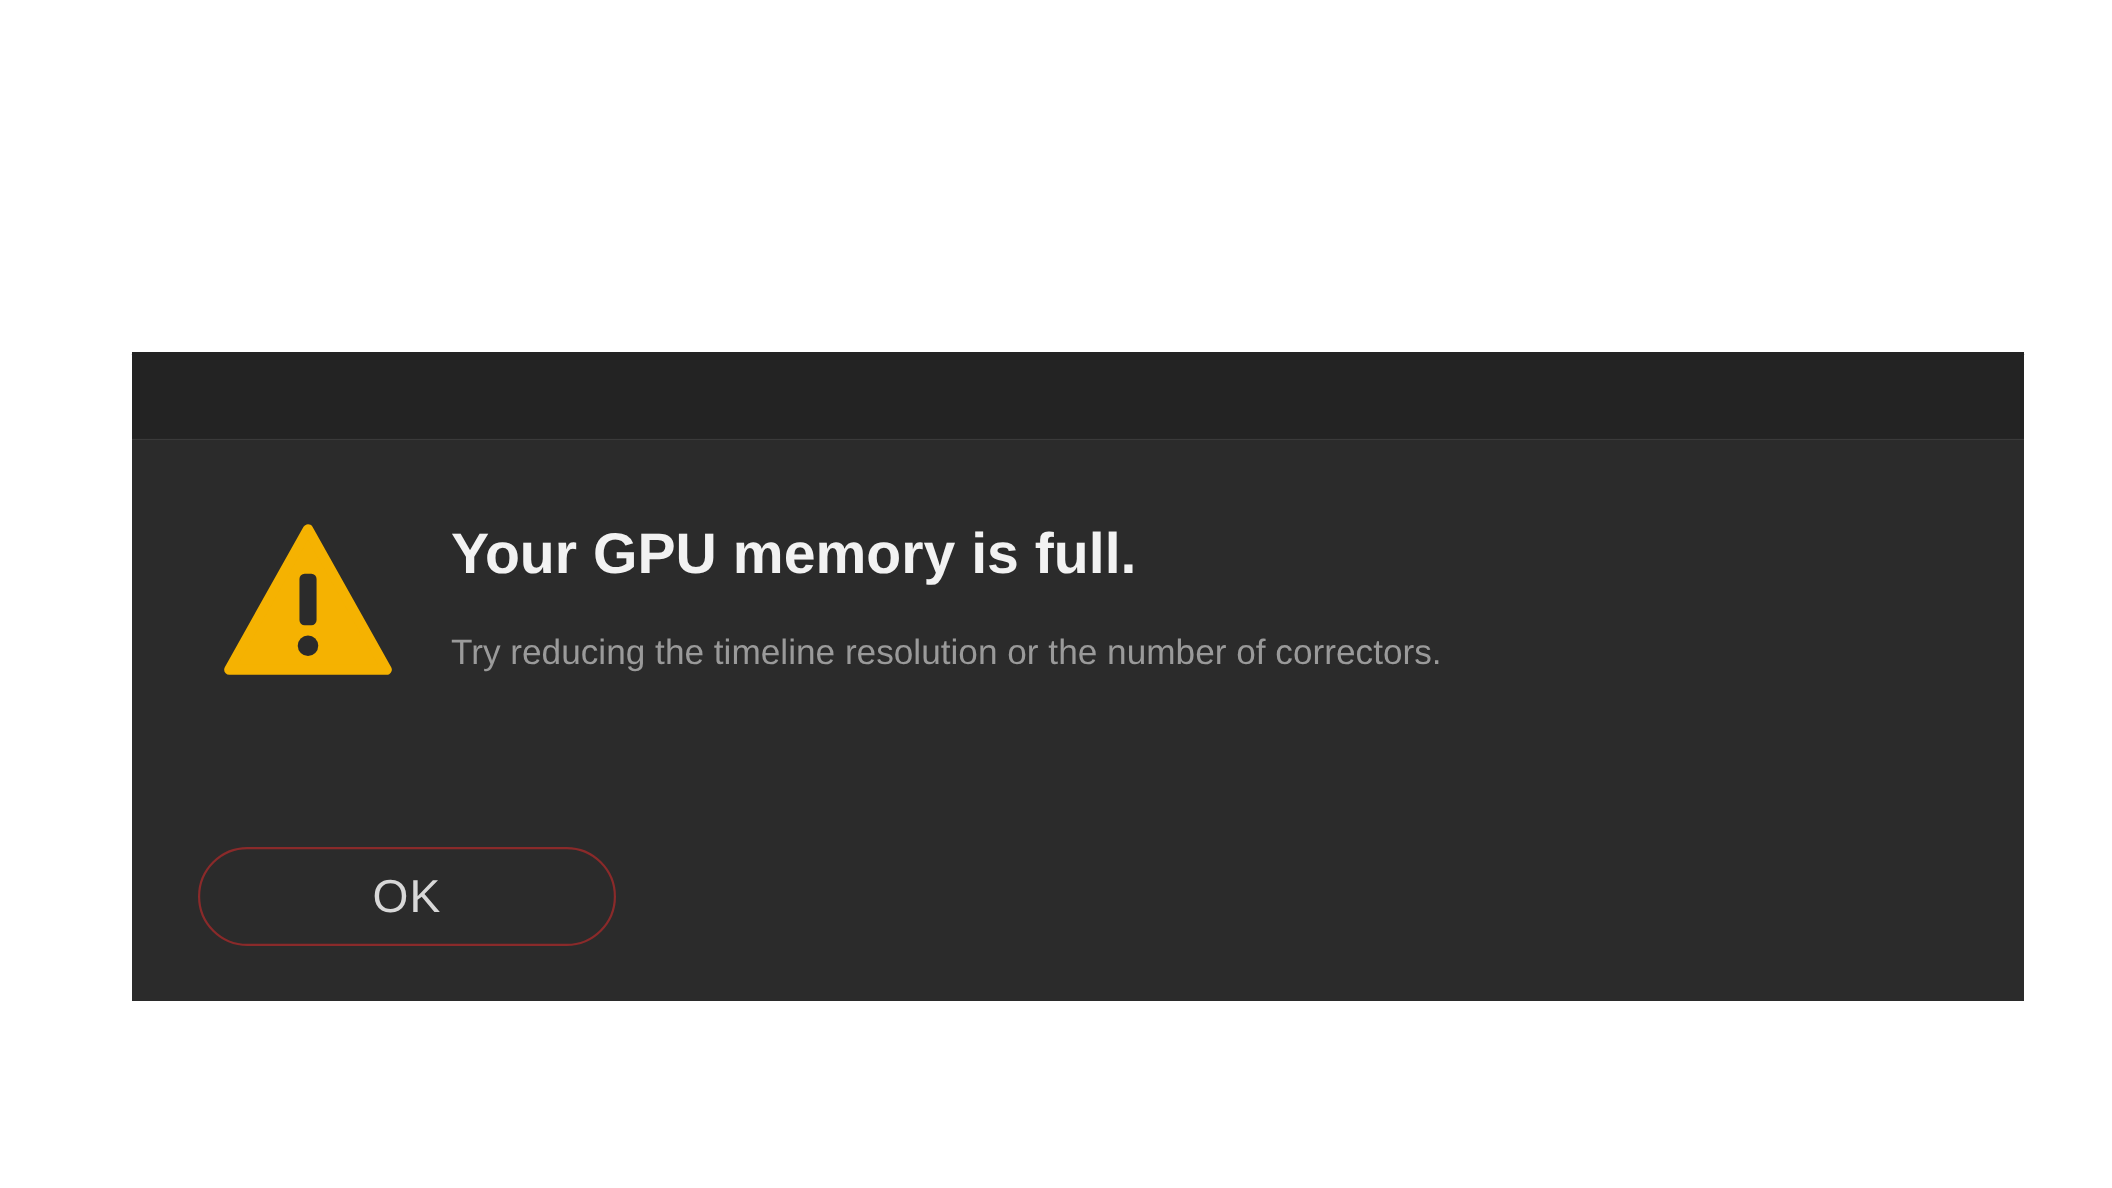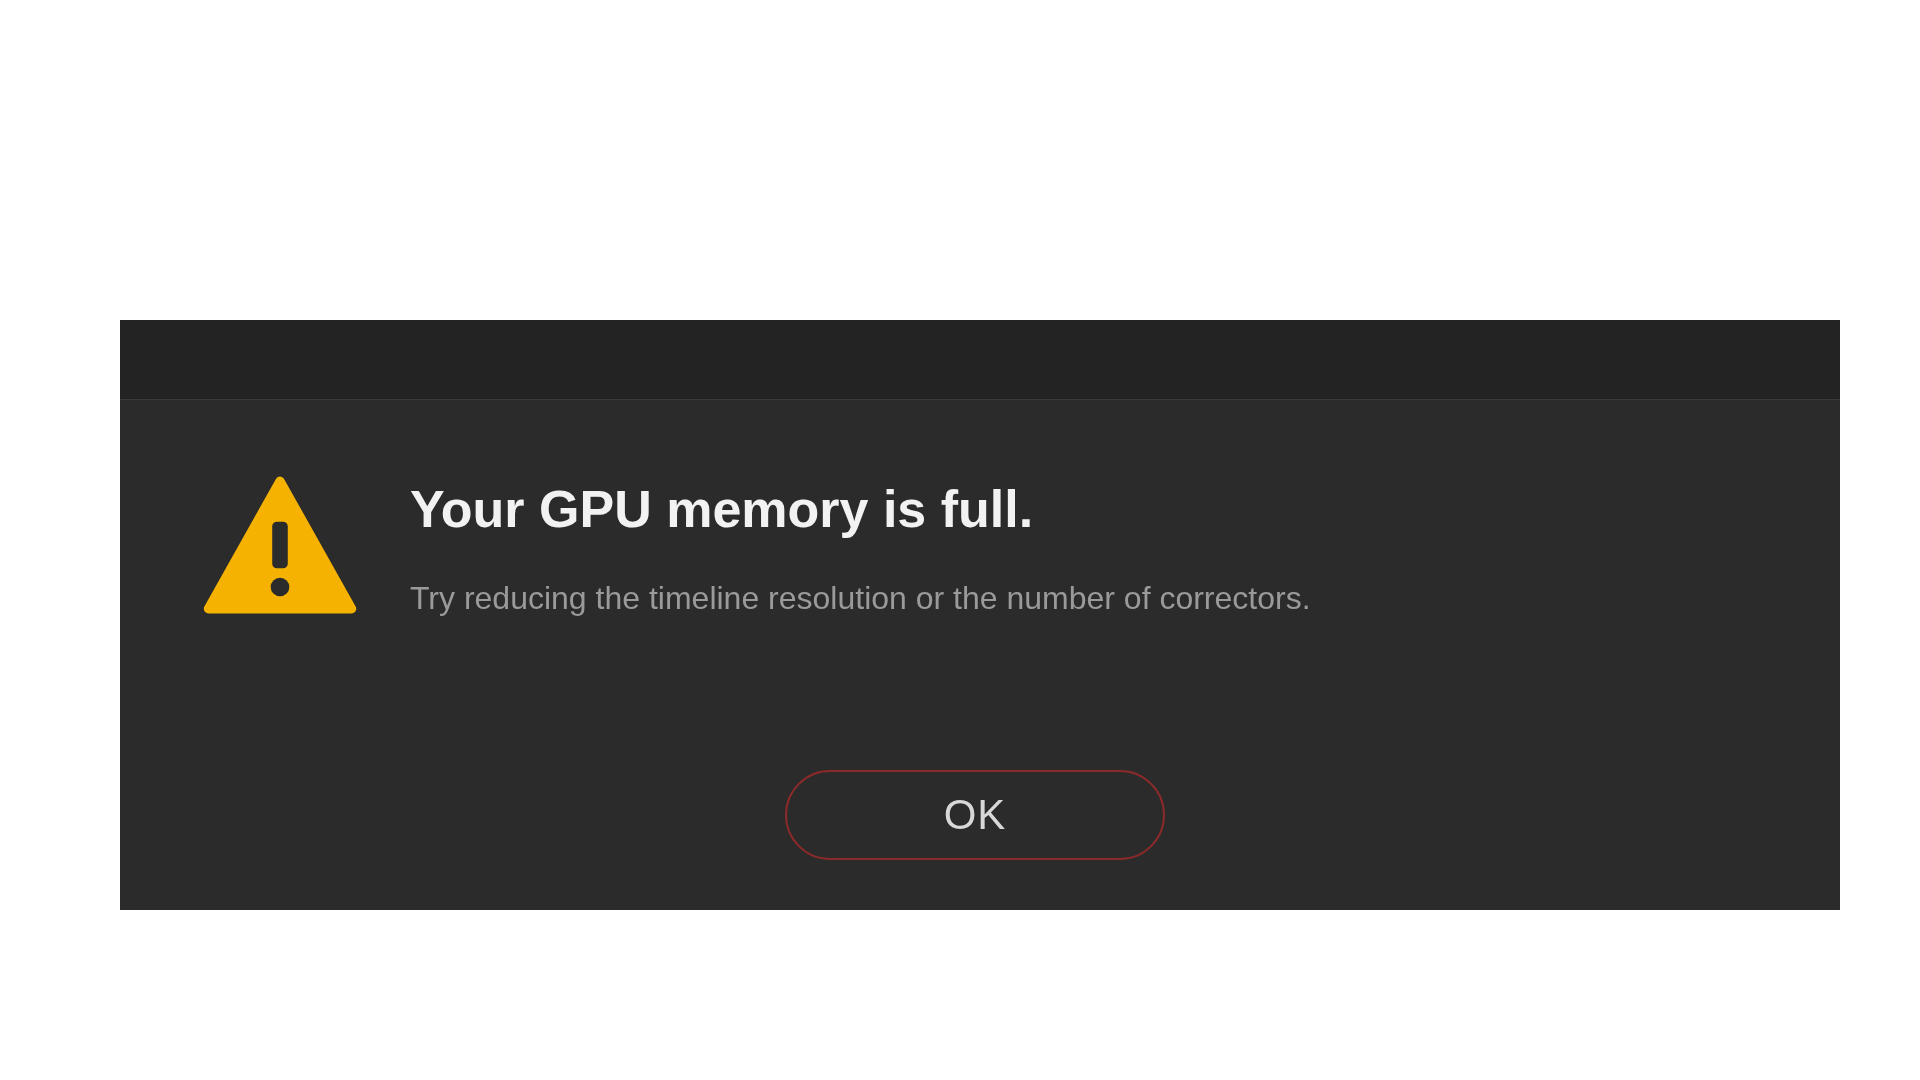--- a/index.html
+++ b/index.html
@@ -33,21 +33,21 @@
     }
     .dialog-body {
       flex: 1;
       display: flex;
       flex-direction: column;
       padding: 60px 60px 40px 60px;
       background: #2b2b2b;
     }
     .content-row {
       display: flex;
-      align-items: flex-end;
+      align-items: center;
       gap: 50px;
     }
     .icon-wrap {
       flex-shrink: 0;
       width: 160px;
       height: 150px;
       display: flex;
       align-items: center;
       justify-content: center;
       margin-top: 10px;
@@ -67,21 +67,21 @@
       line-height: 1.2;
     }
     .dialog-message {
       color: #9a9a9a;
       font-size: 32px;
       font-weight: 400;
       line-height: 1.35;
     }
     .button-row {
       display: flex;
-      justify-content: center;
+      justify-content: flex-start;
       margin-top: auto;
       padding-right: 10px;
       padding-bottom: 10px;
     }
     .ok-button {
       min-width: 380px;
       height: 90px;
       border: 2px solid #8a2a2a;
       background: transparent;
       color: #d8d8d8;

